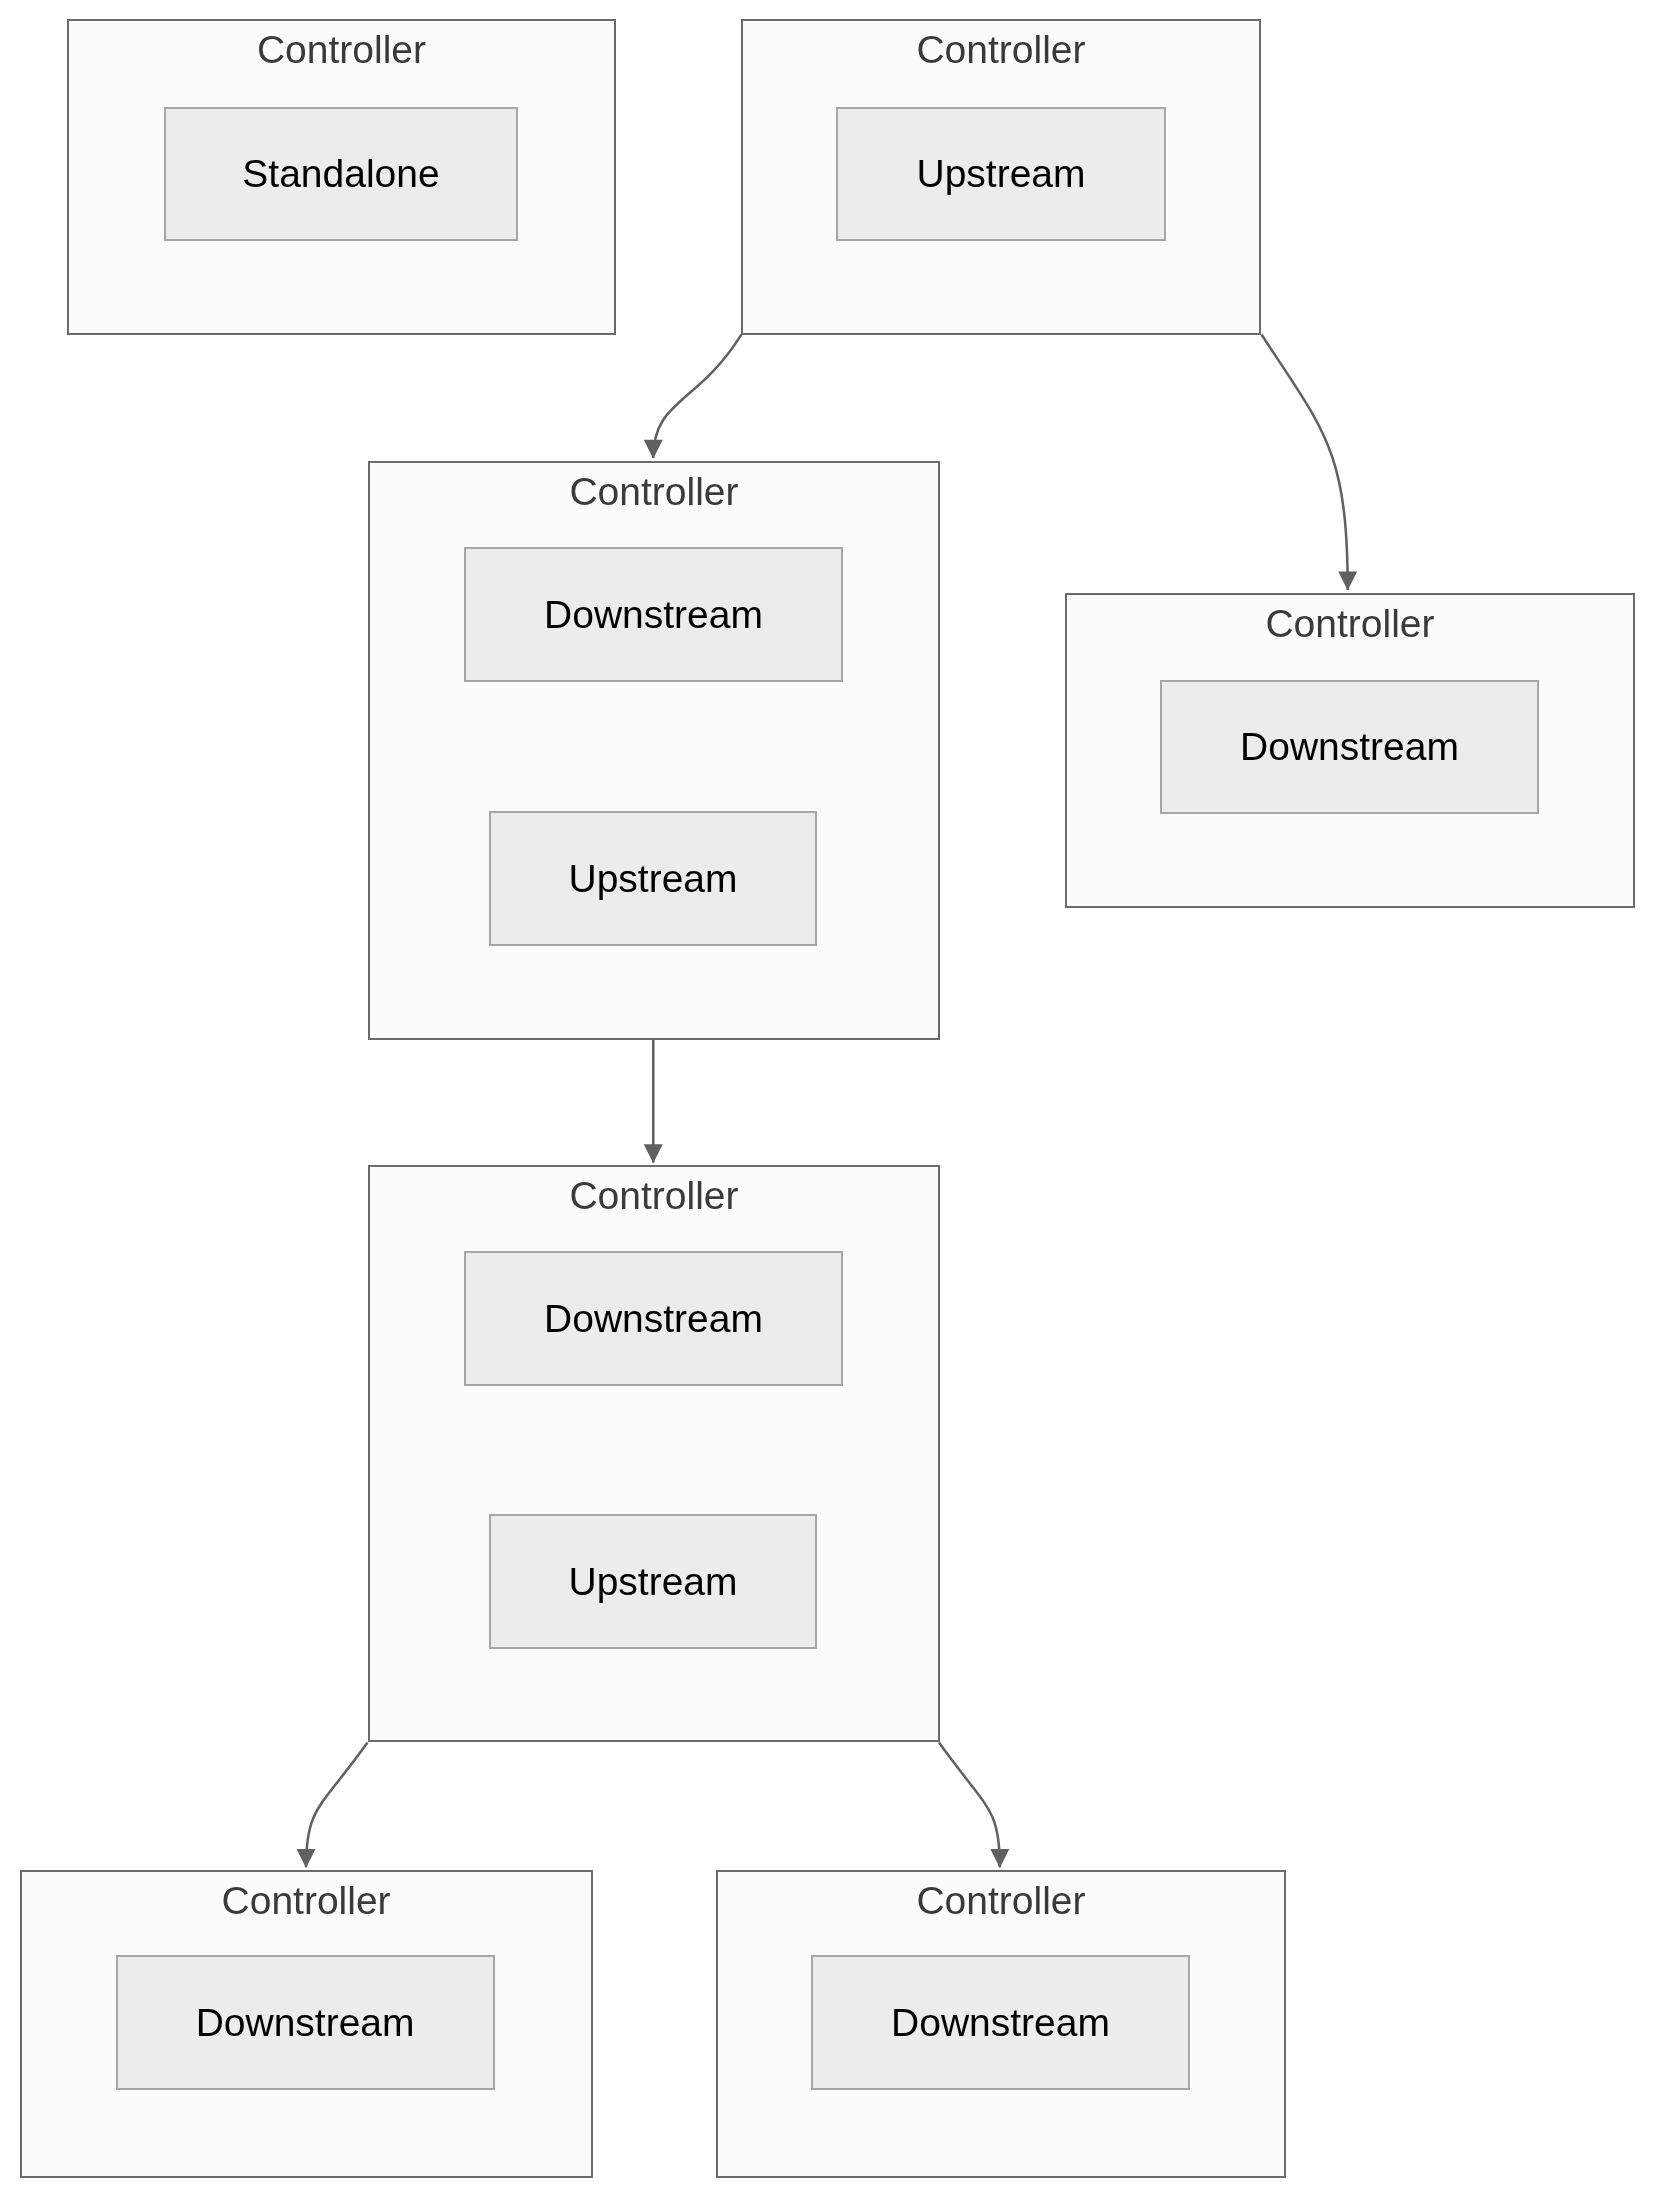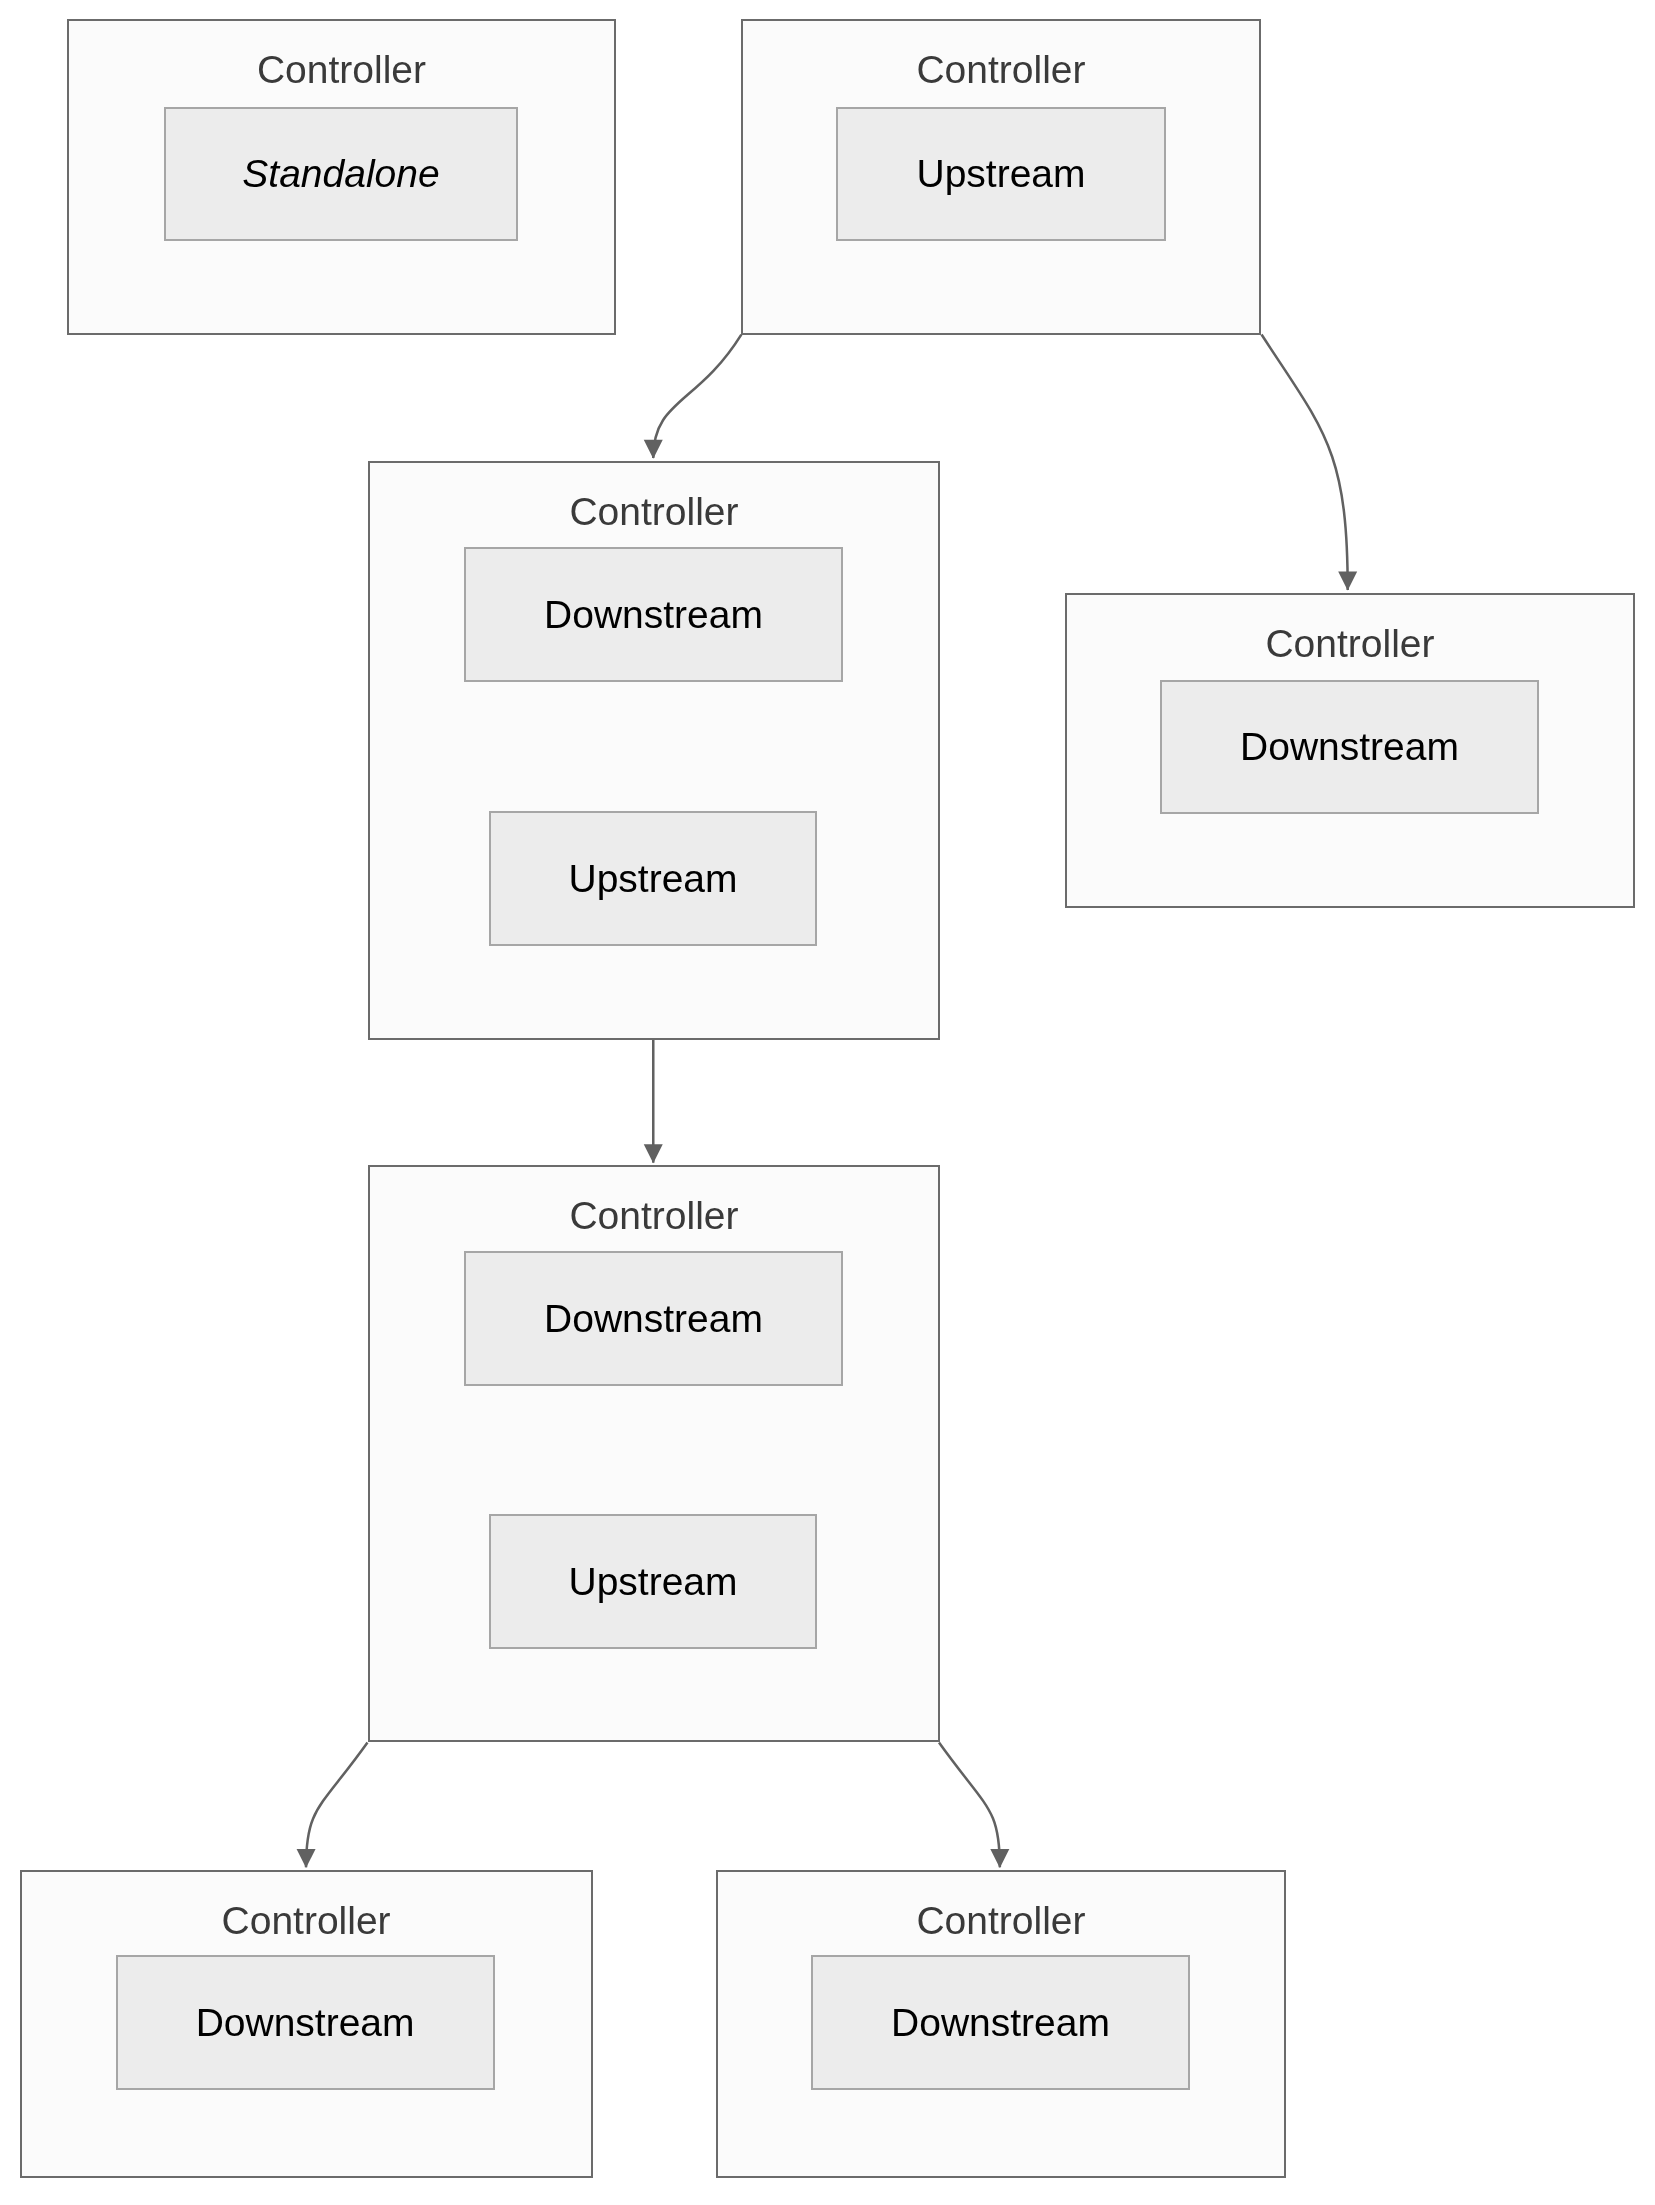--- a/index.html
+++ b/index.html
@@ -25,21 +25,20 @@
   }
   .group-title {
     position: absolute;
     left: 0; right: 0;
     top: 7.6px;
     text-align: center;
     font-size: 39px;
     line-height: 1.1;
     color: #3a3a3a;
     white-space: nowrap;
-    margin-top: 20px;
   }
   .child {
     position: absolute;
     background: #ececec;
     border: 2.5px solid #a6a6a6;
     box-sizing: border-box;
     display: flex;
     align-items: center;
     justify-content: center;
     font-size: 39px;
@@ -48,21 +47,21 @@
   }
   
   .g-standalone   { left: 67px;  top: 19px;   width: 549px; height: 316px; }
   .g-root         { left: 741px; top: 19px;   width: 520px; height: 316px; }
   .g-mid-upper    { left: 368px;  top: 461px;  width: 572px; height: 579px; }
   .g-right-leaf   { left: 1065px; top: 593px;  width: 570px; height: 315px; }
   .g-mid-lower    { left: 368px;  top: 1165px; width: 572px; height: 577px; }
   .g-leaf-left    { left: 19.6px;   top: 1870px; width: 573px; height: 308px; }
   .g-leaf-right   { left: 716px; top: 1870px; width: 570px; height: 308px; }
   
-  .c-standalone      { left: 95px; top: 86px; width: 354px; height: 134px; font-style: italic; }
+  .c-standalone      { left: 95px; top: 86px; width: 354px; height: 134px; }
   .c-root-up         { left: 93px; top: 86px; width: 330px; height: 134px; }
   .c-mid-upper-down  { left: 94px; top: 84px; width: 379px; height: 135px; }
   .c-mid-upper-up    { left: 119px; top: 348px; width: 328px; height: 135px; }
   .c-right-leaf-down { left: 93px; top: 85px; width: 379px; height: 134px; }
   .c-mid-lower-down  { left: 94px; top: 84px; width: 379px; height: 135px; }
   .c-mid-lower-up    { left: 119px; top: 347px; width: 328px; height: 135px; }
   .c-leaf-left-down  { left: 94px; top: 83px; width: 379px; height: 135px; }
   .c-leaf-right-down { left: 93px; top: 83px; width: 379px; height: 135px; }
   .edge {
     stroke: #616161;

